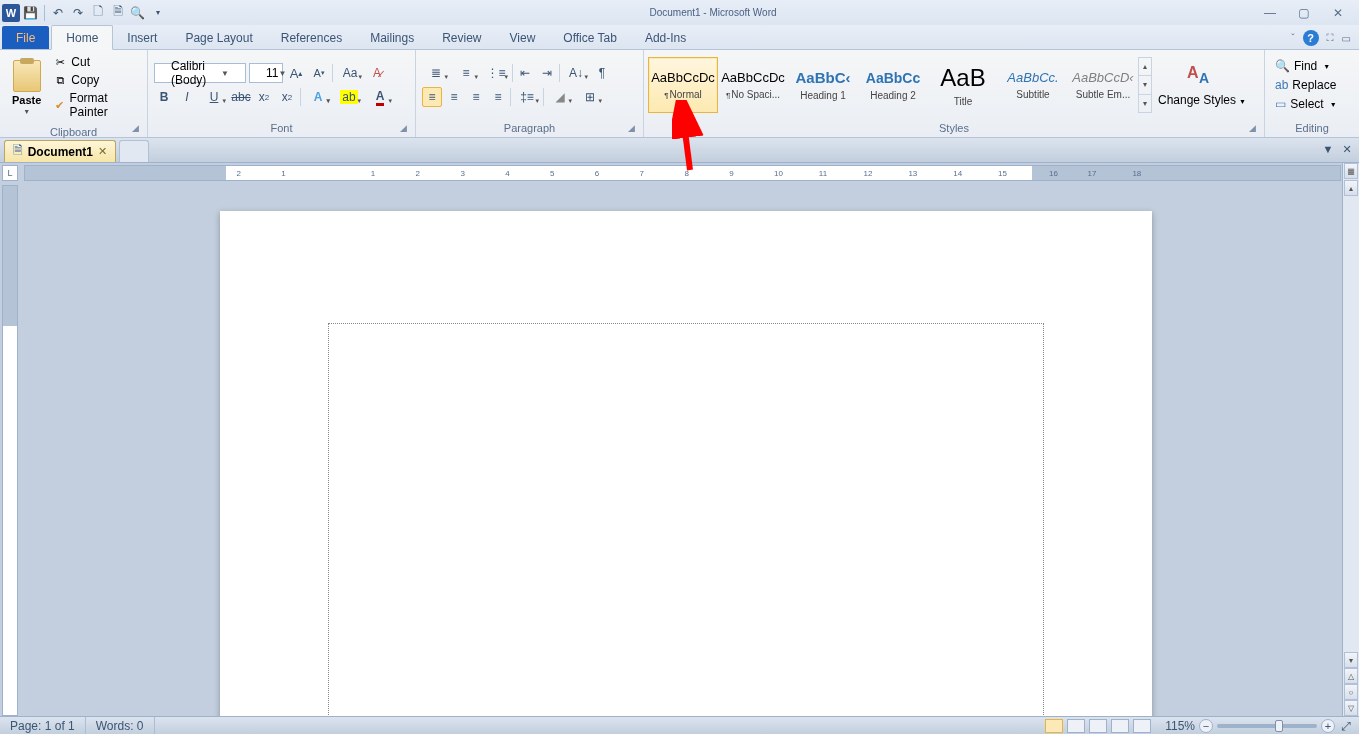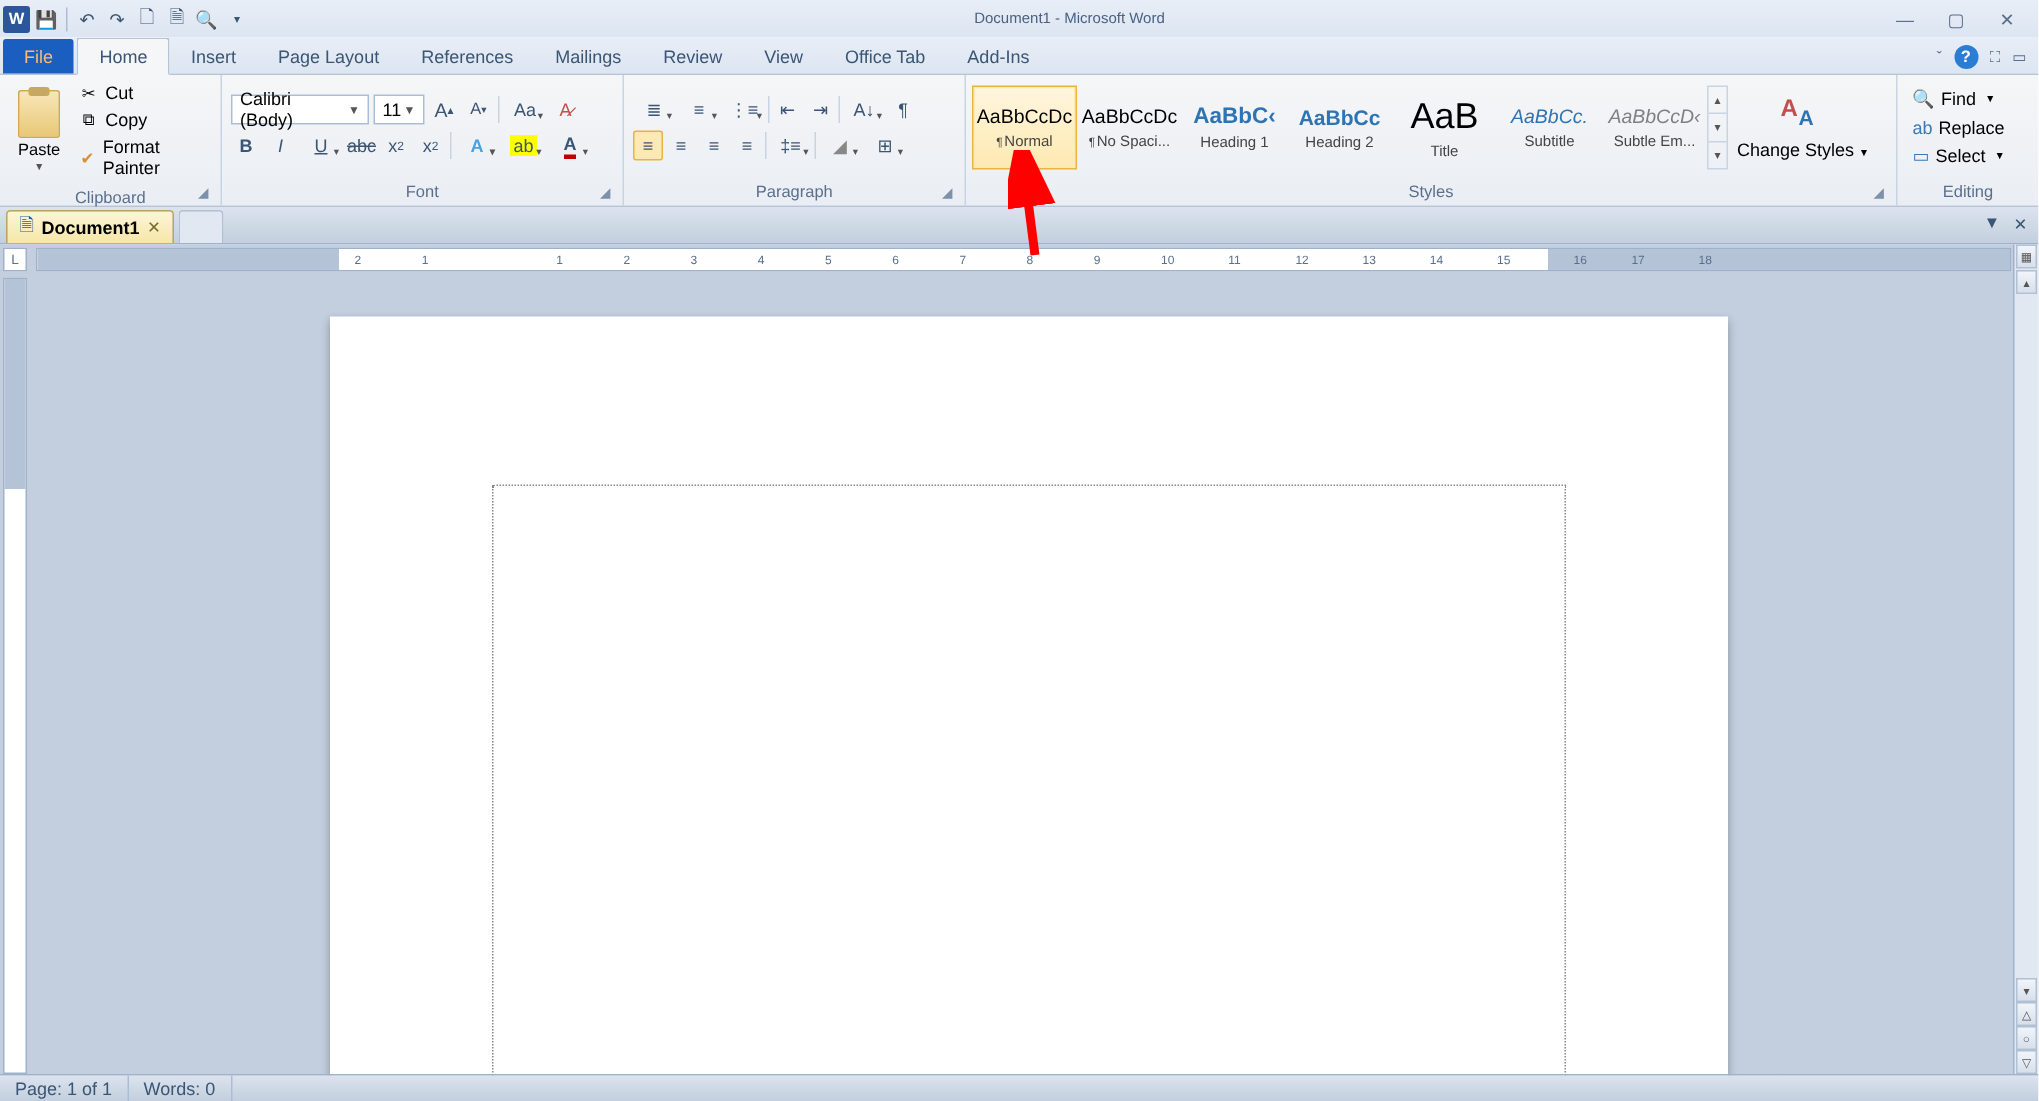--- a/index.html
+++ b/index.html
@@ -34,21 +34,21 @@
 .clipboard-big { display:flex; flex-direction:column; align-items:center; justify-content:center; padding:2px 6px; cursor:pointer; gap:2px; }
 .paste-icon { width:28px; height:32px; background:linear-gradient(#f9e6b8,#e8c877); border:1px solid #d0a94e; border-radius:2px; position:relative; }
 .paste-icon::before { content:""; position:absolute; top:-3px; left:6px; width:14px; height:6px; background:#c7a860; border-radius:2px; }
 .mini-list { display:flex; flex-direction:column; gap:2px; padding-left:4px; }
 .mini-item { display:flex; align-items:center; gap:4px; cursor:pointer; padding:1px 2px; }
 .mini-icon { width:14px; height:14px; display:flex; align-items:center; justify-content:center; font-size:11px; }
 
 
 .font-row { display:flex; align-items:center; gap:3px; }
 .font-col { display:flex; flex-direction:column; gap:4px; }
-.combo { height:20px; border:1px solid #a9bdd6; background:#fff; display:flex; align-items:center; padding:0 5px; font-size:11px;justify-content:space-between; }
+.combo { height:20px; border:1px solid #a9bdd6; background:#fff; display:flex; align-items:center; padding:0 16px; font-size:11px;justify-content:space-between; }
 .combo .dd { margin-left:auto; font-size:8px; color:#555; }
 .font-combo { width:92px; }
 .size-combo { width:34px; }
 .btn { width:20px; height:20px; display:flex; align-items:center; justify-content:center; cursor:pointer; color:#3b5574; font-size:12px; border-radius:2px; }
 .btn.wdd { width:28px; position:relative; }
 .btn.wdd::after { content:"▾"; font-size:7px; position:absolute; right:2px; bottom:2px; color:#555; }
 .bold { font-weight:bold; } .italic { font-style:italic; } .underline { text-decoration:underline; }
 .strike { text-decoration:line-through; }
 
 
@@ -144,21 +144,21 @@
     <div style="font-size:10px;color:#5a6f8c;cursor:pointer;">▭</div>
   </div>
 </div>
 
 <div class="ribbon">
 
   <div class="group" style="width:148px;">
     <div class="group-body">
       <div class="clipboard-big">
         <div class="paste-icon"></div>
-        <div style="font-size:11px;">Paste</div>
+        <div style="font-size:11px;font-weight:bold;">Paste</div>
         <div style="font-size:7px;color:#555;">▼</div>
       </div>
       <div class="mini-list">
         <div class="mini-item">
             <span class="mini-icon">✂</span>
             <span>Cut</span>
           </div>
         <div class="mini-item">
             <span class="mini-icon">⧉</span>
             <span>Copy</span>
@@ -379,13 +379,28 @@
       <marker id="ah" markerWidth="10" markerHeight="10" refX="5" refY="3" orient="auto">
         <path d="M0,0 L0,6 L9,3 z" fill="#ff0000"></path>
       </marker>
     </defs>
   <line x1="18" y1="70" x2="10" y2="8" stroke="#ff0000" stroke-width="6" marker-end="url(#ah)"></line>
 </svg>
 
 <div class="statusbar">
   <div class="status-seg">Page: 1 of 1</div>
   <div class="status-seg">Words: 0</div>
+  <div class="status-right">
+    <div class="view-btn active"></div>
+    <div class="view-btn"></div>
+    <div class="view-btn"></div>
+    <div class="view-btn"></div>
+    <div class="view-btn"></div>
+    <div style="width:6px;"></div>
+    <div>115%</div>
+    <div class="zoom-pm">−</div>
+    <div class="zoom-track">
+        <div class="zoom-thumb" style="left:58px;"></div>
+      </div>
+    <div class="zoom-pm">+</div>
+    <div style="width:14px;text-align:center;">⤢</div>
+  </div>
 </div>
 
 </body></html>

